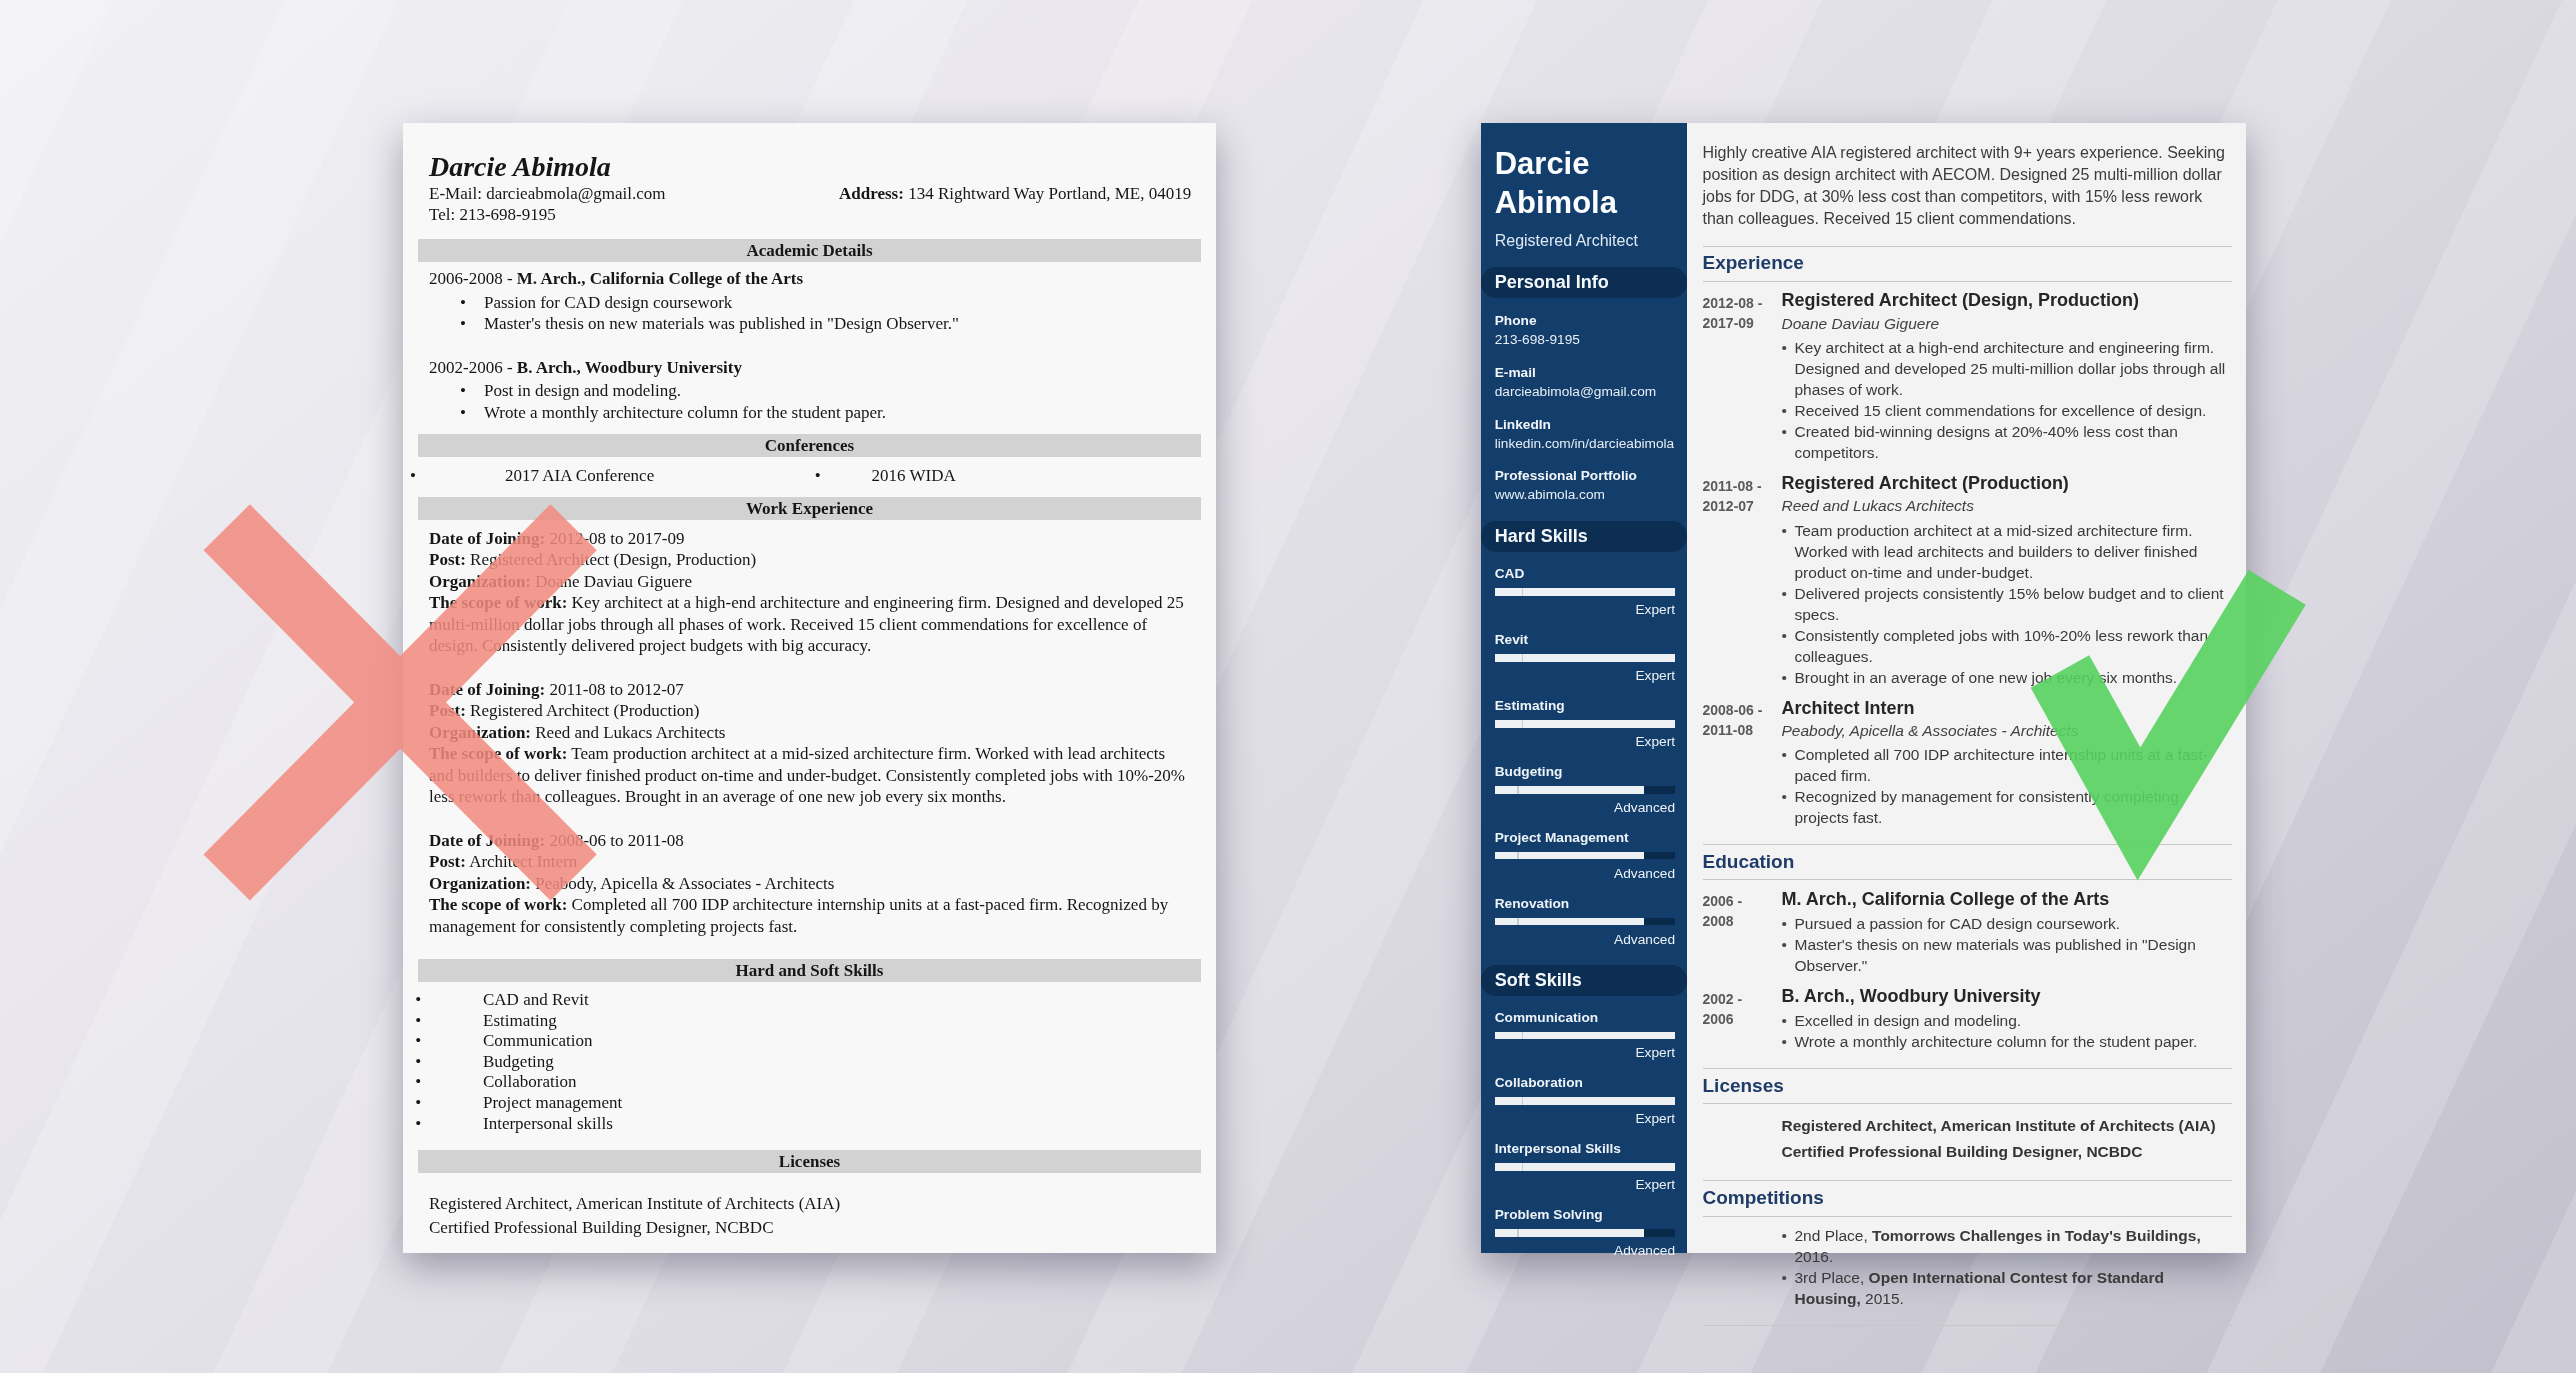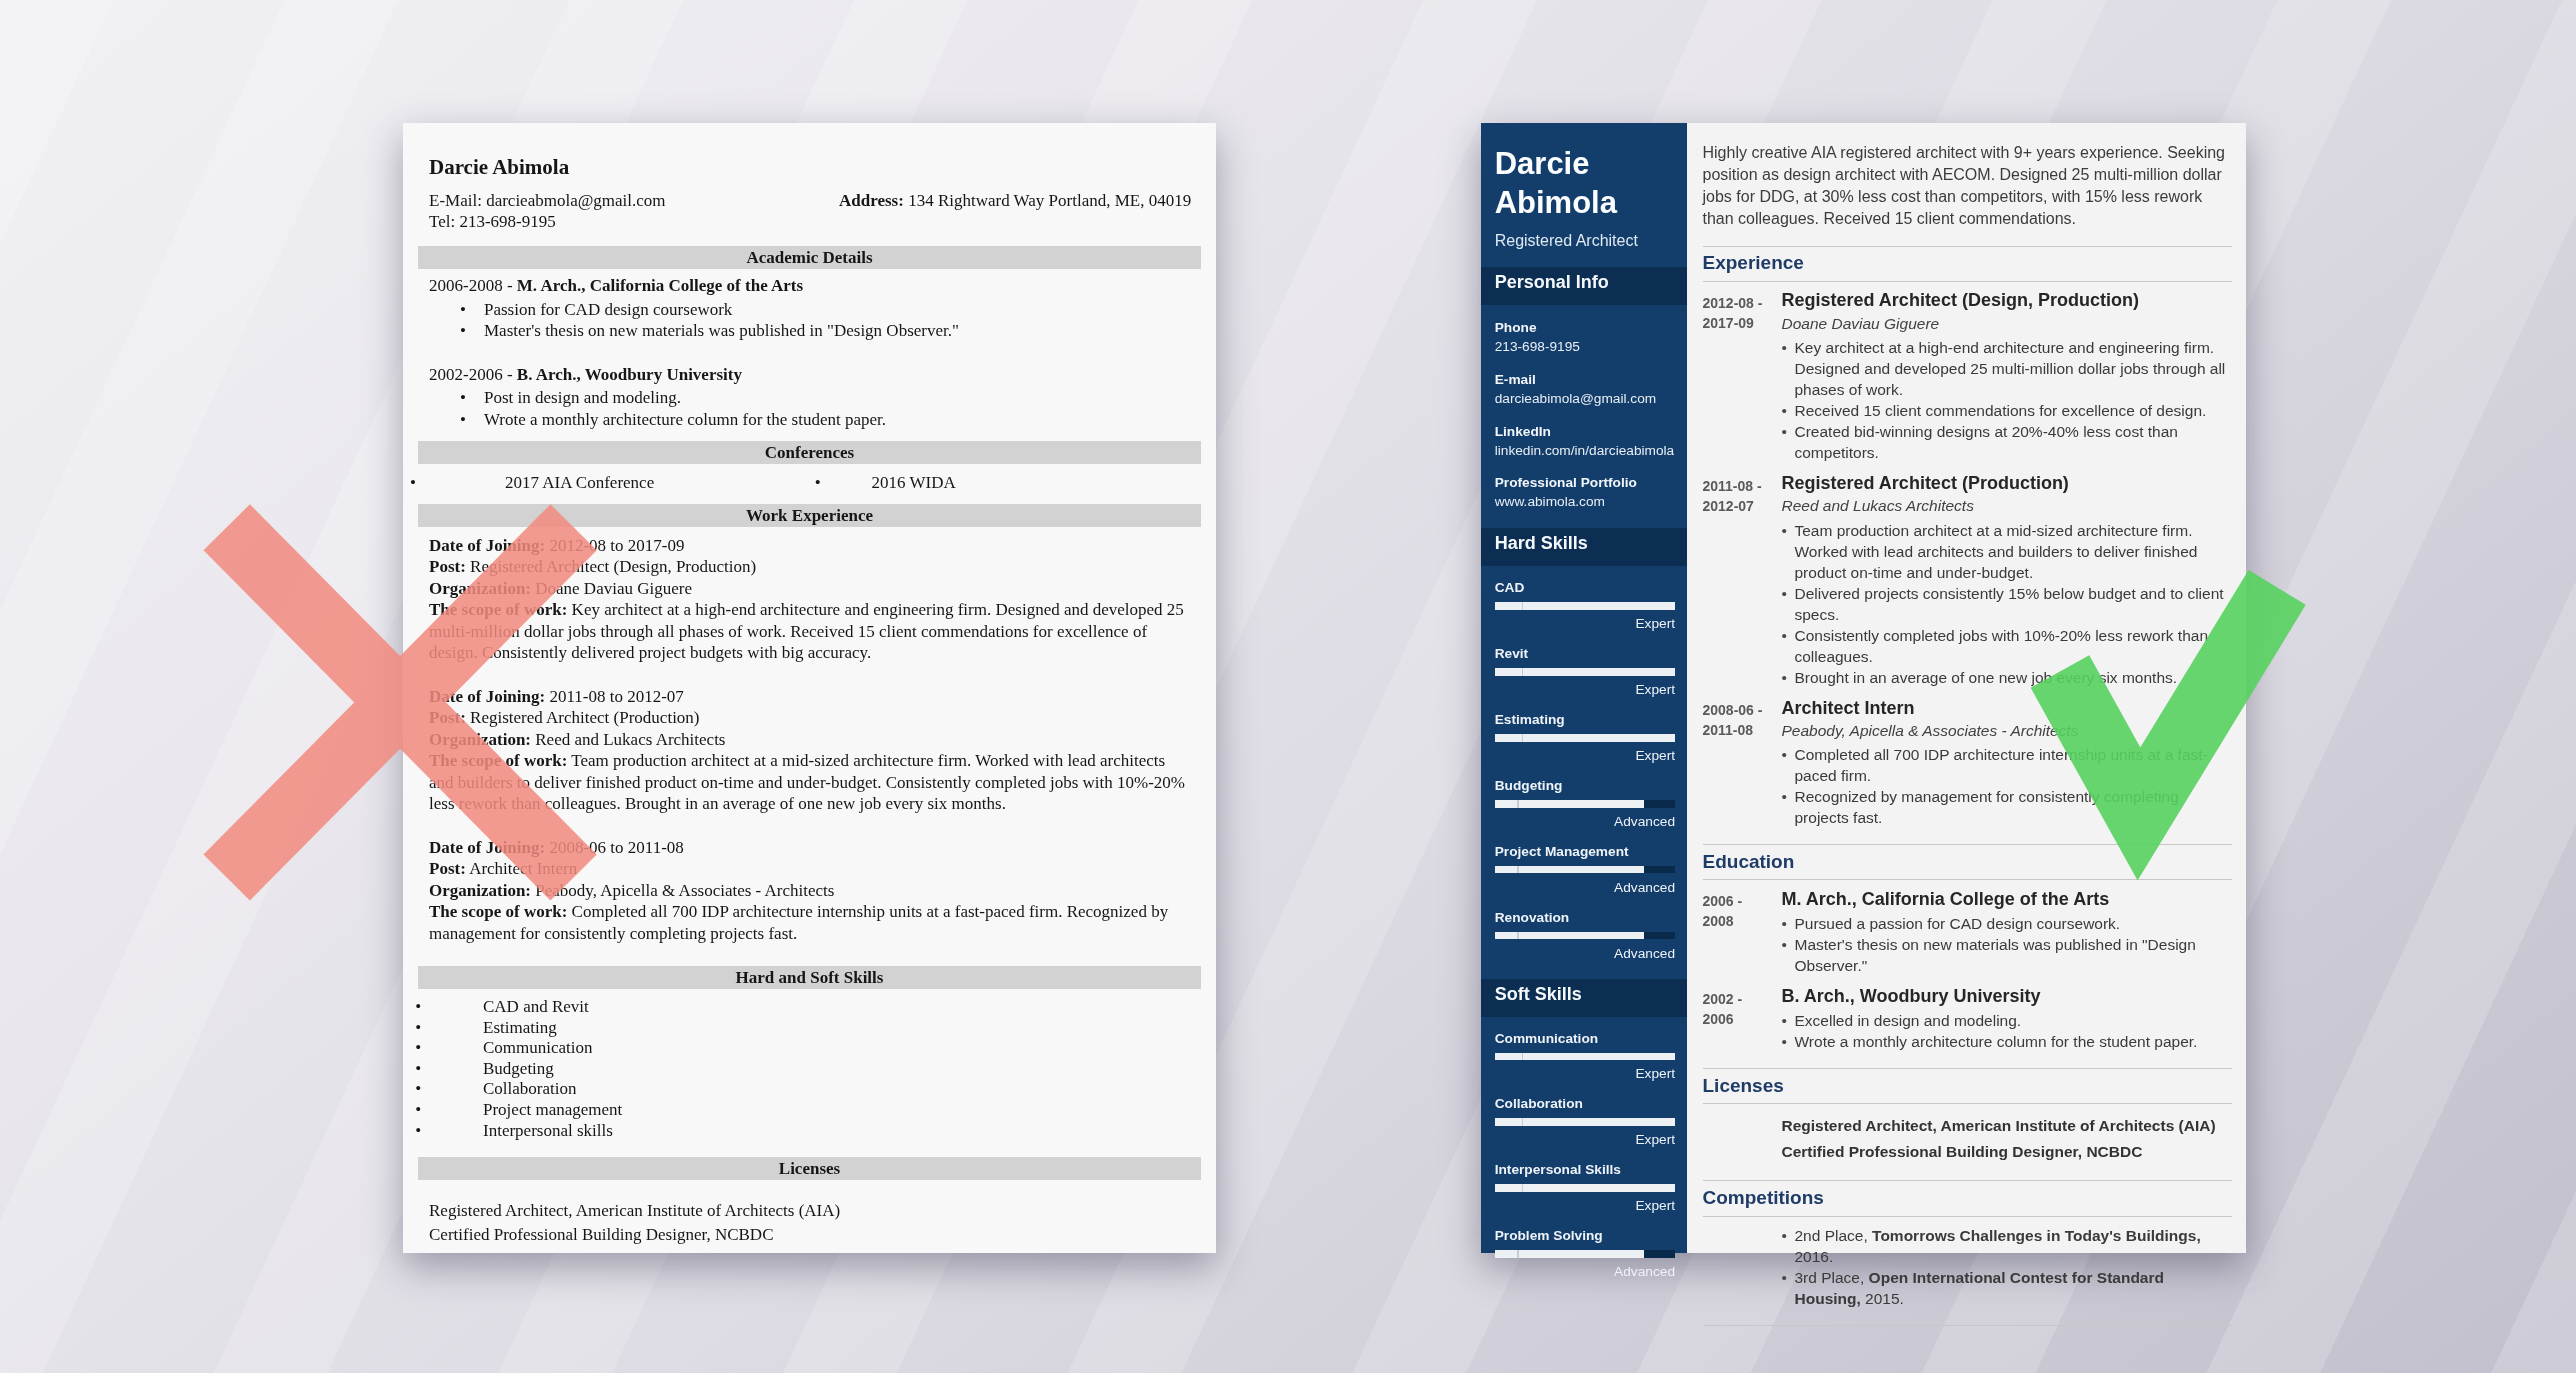--- a/index.html
+++ b/index.html
@@ -14,21 +14,21 @@
     background:repeating-linear-gradient(115deg, rgba(255,255,255,.18) 0 103px, rgba(255,255,255,0) 103px 258px);
     pointer-events:none;
   }
   .card{ position:absolute; top:123px; height:1130px; box-shadow:0 13.7px 36px rgba(45,45,70,.40); }
 
   
   .bad{
     left:403px; width:813px; background:#f9f8f8; padding:34px 26px 0 26px;
     font-family:"Liberation Serif", serif; color:#161616; font-size:17px; line-height:20.6px;
   }
-  .bad .name{ font-size:21px; font-weight:bold; margin-bottom:12px; }
+  .bad .name{ font-size:28px; font-weight:bold; margin-bottom:5px;font-style:italic; }
   .contact{ position:relative; height:45px; }
   .contact .cline{ line-height:21.5px; }
   .addr{ position:absolute; left:410px; top:0; width:354px; line-height:21.5px; }
   .lband{
     background:#d2d2d2; text-align:center; font-weight:bold; font-size:17px;
     line-height:23px; height:23px; margin:11px -11px 7.7px -11px;
   }
   .ldeg{ margin-top:2.6px; }
   ul.lbul{ list-style:none; margin:1.7px 0 0 0; }
   ul.lbul li{ position:relative; padding-left:55px; line-height:21.5px; }
@@ -47,21 +47,21 @@
   .llic{ margin-top:19px; line-height:24px; }
 
   
   .good{ left:1481px; width:765px; background:#f4f3f4; display:flex; font-family:"Liberation Sans", sans-serif; }
   .sidebar{ width:206px; background:#133e6b; color:#eef3f8; flex:0 0 206px; padding-top:20.6px; }
   .sb-pad{ padding-left:13.7px; padding-right:12px; }
   .sb-name{ font-size:31px; font-weight:bold; color:#fbfdfe; line-height:39px; }
   .sb-title{ font-size:16px; color:#dfe9f3; margin-top:10.3px; }
   .sb-band{
     background:#0b2e52; font-weight:bold; font-size:18px; color:#f5f8fb;
-    line-height:31px; height:38px; padding-left:13.7px; margin-top:17px;
+    line-height:31px; height:31px; padding-left:13.7px; margin-top:17px;border-radius:15px;
   }
   .sb-field{ margin-top:14.6px; }
   .sb-label{ font-weight:bold; font-size:13.7px; line-height:18px; color:#f2f6fa; }
   .sb-value{ font-size:13.7px; line-height:19px; color:#e8eef5; }
   .skill{ margin-top:13px; }
   .skill .sname{ font-weight:bold; font-size:13.7px; line-height:17px; margin-bottom:6px; }
   .sbar{ position:relative; height:7.7px; background:#0a2a4c; }
   .sfill{ position:absolute; left:0; top:0; bottom:0; background:#eef1f3; }
   .sfill::after{ content:""; position:absolute; left:15%; top:0; bottom:0; width:1.7px; background:rgba(11,46,82,.18); }
   .slevel{ text-align:right; font-size:13.7px; line-height:17px; margin-top:5.2px; color:#eef3f8; }

